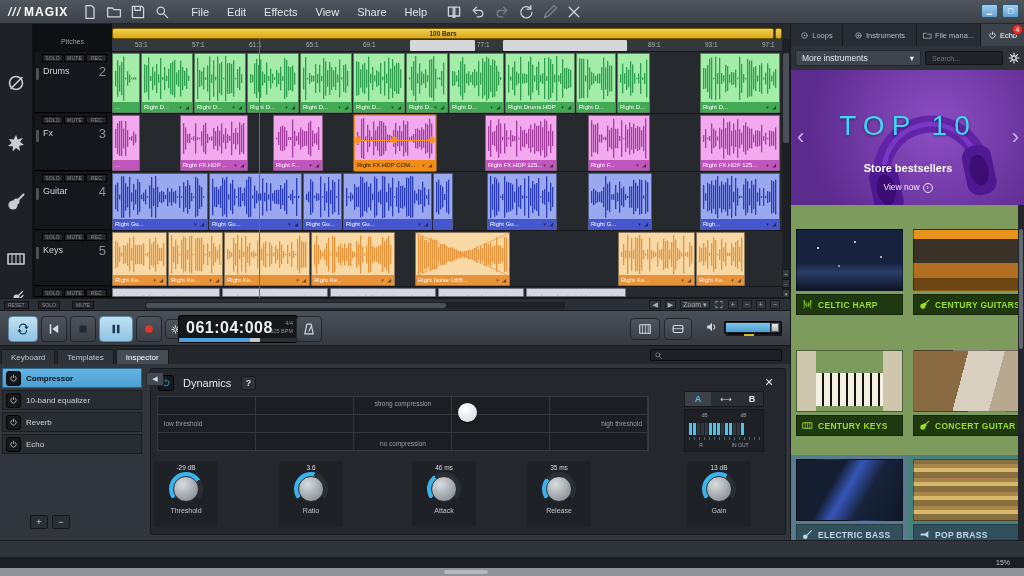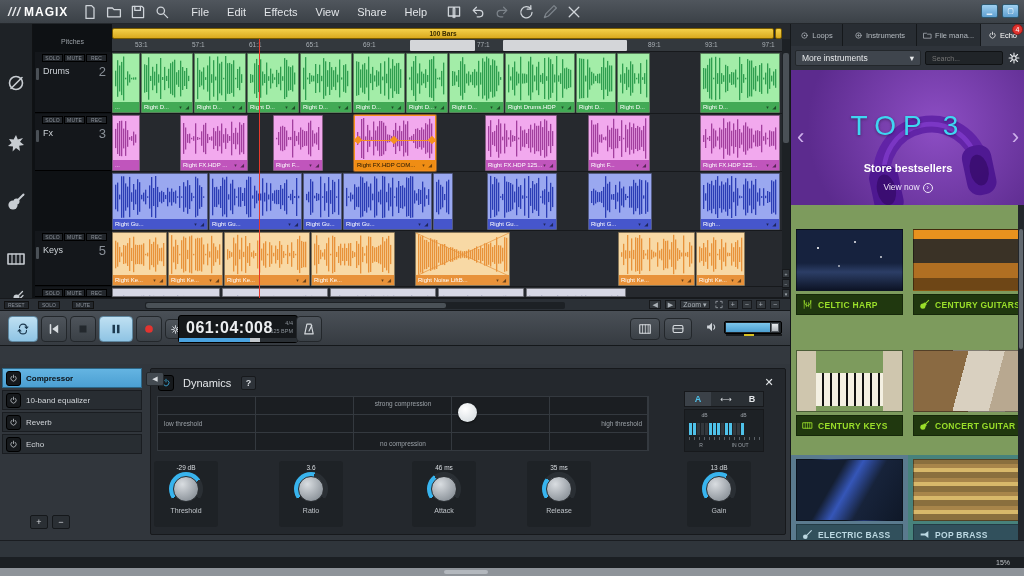--- a/index.html
+++ b/index.html
@@ -339,20 +339,30 @@
         <div class="thead" style="top: 90px; height: 57px;">
           <div class="pitchslider"></div>
           <div class="tbtns">
             <div class="tb">SOLO</div>
             <div class="tb">MUTE</div>
             <div class="tb">REC</div>
           </div>
           <div class="tname">Fx</div>
           <div class="tnum">3</div>
         </div>
+        <div class="thead" style="top: 148px; height: 58px;">
+          <div class="pitchslider"></div>
+          <div class="tbtns">
+            <div class="tb">SOLO</div>
+            <div class="tb">MUTE</div>
+            <div class="tb">REC</div>
+          </div>
+          <div class="tname">Guitar</div>
+          <div class="tnum">4</div>
+        </div>
         <div class="thead" style="top: 207px; height: 55px;">
           <div class="pitchslider"></div>
           <div class="tbtns">
             <div class="tb">SOLO</div>
             <div class="tb">MUTE</div>
             <div class="tb">REC</div>
           </div>
           <div class="tname">Keys</div>
           <div class="tnum">5</div>
         </div>
@@ -1991,20 +2001,36 @@
       <div class="volslider">
         <div class="volfill"></div>
           <div class="volhnd"></div>
         <div class="volsub">
             <i></i>
           </div>
       </div>
     </div>
   </div>
 
+  <div class="tabbar">
+    <div id="paneltabs" style="display:flex;">
+        <div class="ptab">Keyboard</div>
+        <div class="ptab">Templates</div>
+        <div class="ptab active">Inspector</div>
+      </div>
+    <div class="panelsearch">
+      <span class="gi">
+          <svg viewBox="0 0 20 20" width="100%" height="100%" fill="none" stroke="currentColor" stroke-width="1.6" stroke-linecap="round" stroke-linejoin="round">
+            <circle cx="8.5" cy="8.5" r="4.6"></circle>
+            <path d="M12.3 12.3L17 17"></path>
+          </svg>
+        </span>
+      <input style="">
+    </div>
+  </div>
 
   <div class="panelbody">
     <div id="fxlist">
         <div class="fxitem selected" style="top: 4px;">
           <div class="pwrbox">
             <span class="gi" style="width:9px;height:9px;">
               <svg viewBox="0 0 20 20" width="100%" height="100%" fill="none" stroke="currentColor" stroke-width="1.6" stroke-linecap="round" stroke-linejoin="round">
                 <path d="M10 2.5v5.5"></path>
                 <path d="M6.2 5a6 6 0 1 0 7.6 0"></path>
               </svg>
@@ -2201,21 +2227,21 @@
       <svg class="phones" viewBox="0 0 100 90">
         <path d="M18 62a32 32 0 0 1 64 0" stroke="#5f21a6" stroke-width="11" fill="none"></path>
         <path d="M20 60a30 30 0 0 1 60 0" stroke="#7a35c6" stroke-width="3" fill="none"></path>
         <rect x="10" y="50" width="19" height="32" rx="8" fill="#4b1590"></rect>
         <rect x="71" y="50" width="19" height="32" rx="8" fill="#4b1590"></rect>
         <ellipse cx="19.5" cy="66" rx="6" ry="10" fill="#36096e"></ellipse>
         <ellipse cx="80.5" cy="66" rx="6" ry="10" fill="#36096e"></ellipse>
       </svg>
       <div class="chev" style="left:6px;">‹</div>
       <div class="chev" style="right:6px;">›</div>
-      <div class="bnr-title">TOP 3</div>
+      <div class="bnr-title">TOP 10</div>
       <div class="bnr-sub">Store bestsellers</div>
       <div class="bnr-cta">
         <span>View now</span><span class="circ">›</span>
       </div>
     </div>
     <div class="sgrid" id="storegrid">
         <div class="cell" style="left: 0px; top: 0px; background: rgb(125, 155, 93);">
           <div class="thumb art-celtic-harp" style="top: 24px;"></div>
           <div class="slabel" style="top: 89px;">
             <span class="gi">

